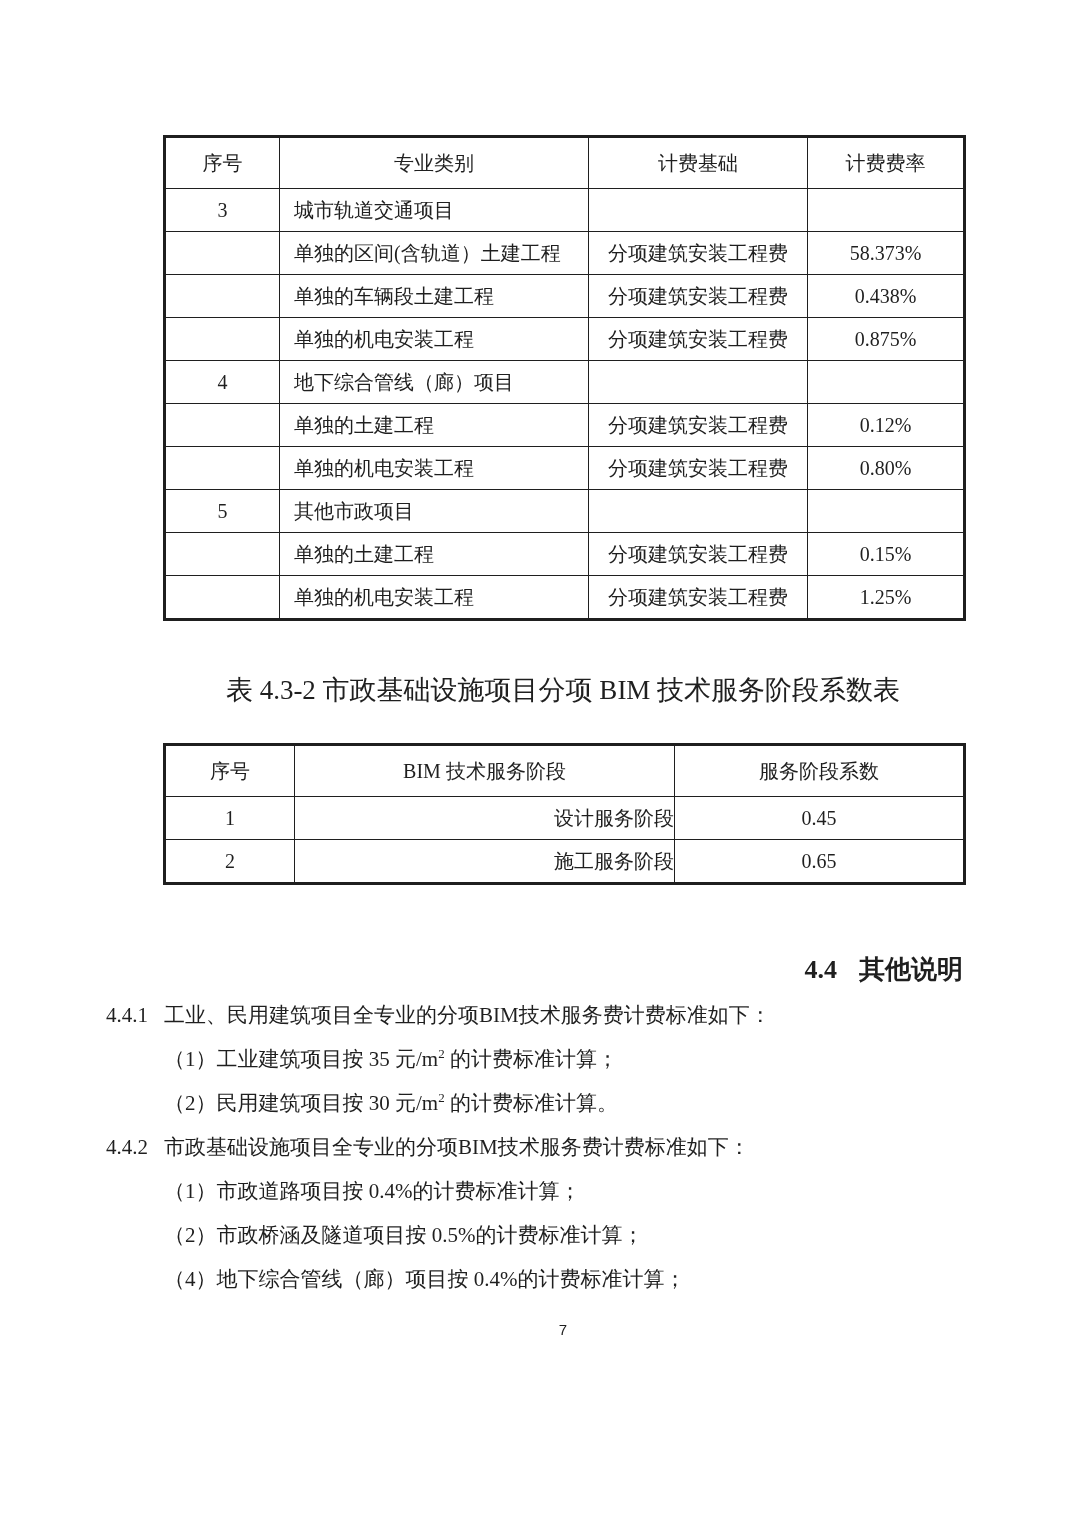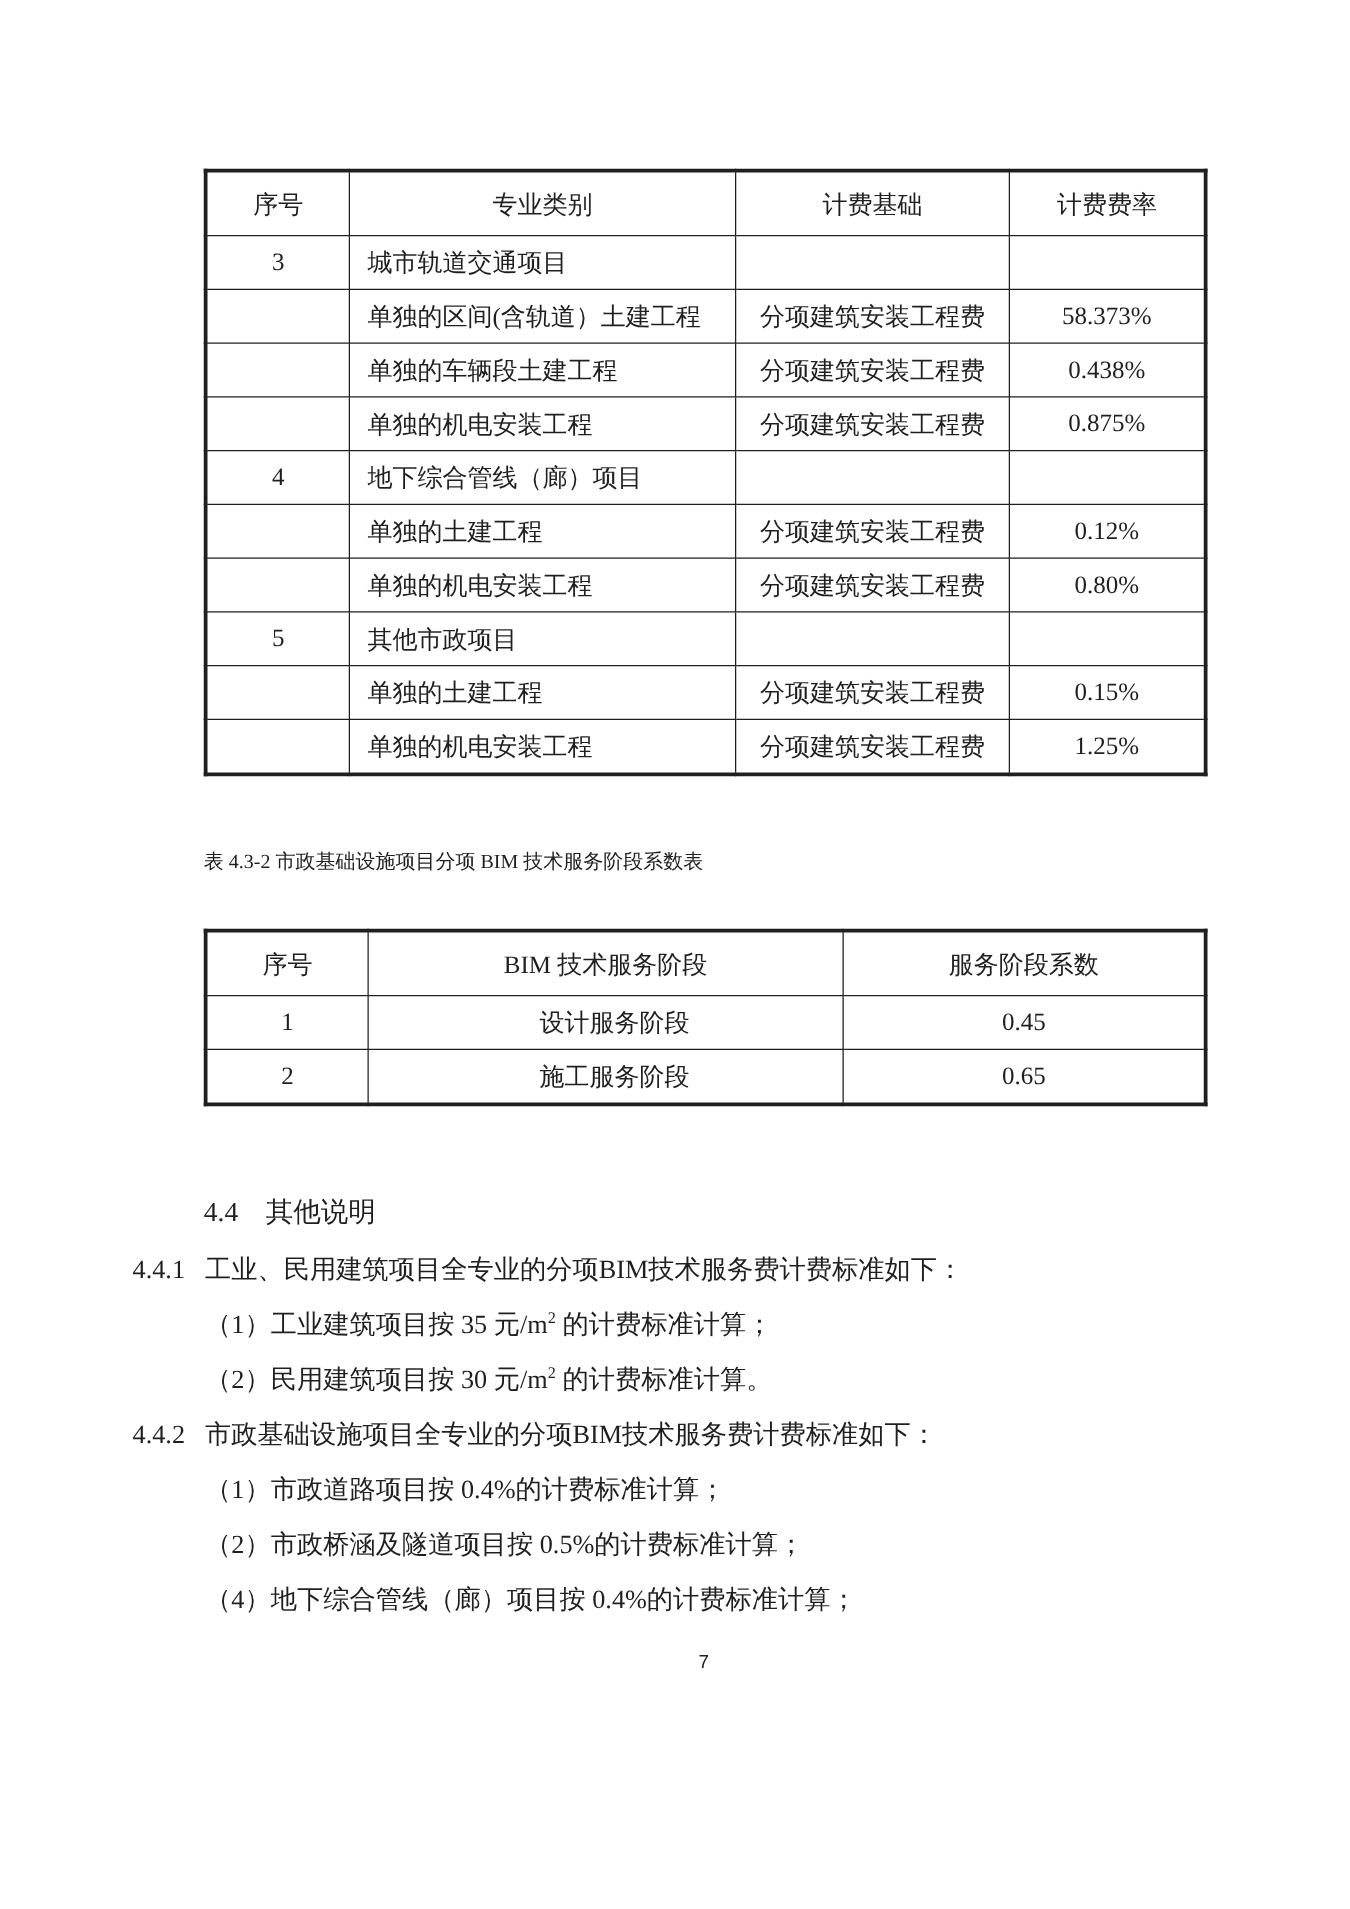--- a/index.html
+++ b/index.html
@@ -38,22 +38,22 @@
   }
   .t1 thead th { height: 50px; }
   .t1 td.c-cat {
     text-align: left;
     padding-left: 14px;
   }
   
   .tbl-caption {
     width: 800px;
     margin: 54px 0 0 163px;
-    text-align: left;
-    font-size: 16px;
+    text-align: center;
+    font-size: 27px;
     line-height: 30px;
   }
   
   .t2 {
     width: 800px;
     margin: 38px 0 0 163px;
     border: 3px solid #1f1f1f;
   }
   .t2 th, .t2 td {
     border: 1.5px solid #1f1f1f;
@@ -61,30 +61,30 @@
     font-weight: normal;
     text-align: center;
     vertical-align: middle;
     padding: 0;
     height: 42px;
     overflow: hidden;
     white-space: nowrap;
   }
   .t2 thead th { height: 50px; }
   .t2 td.c-stage {
-    text-align: center;
+    text-align: right;
     padding-left: 14px;
   }
   
   .sec-head {
     width: 800px;
     margin: 70px 0 0 163px;
-    text-align: left;
-    font-size: 22px;
-    font-weight: normal;
+    text-align: right;
+    font-size: 26px;
+    font-weight: bold;
     line-height: 30px;
   }
   .sec-head .sec-num { margin-right: 22px; }
   .text-block {
     width: 815px;
     margin: 8px 0 0 106px;
     font-size: 21px;
   }
   .text-block p {
     margin: 0;

